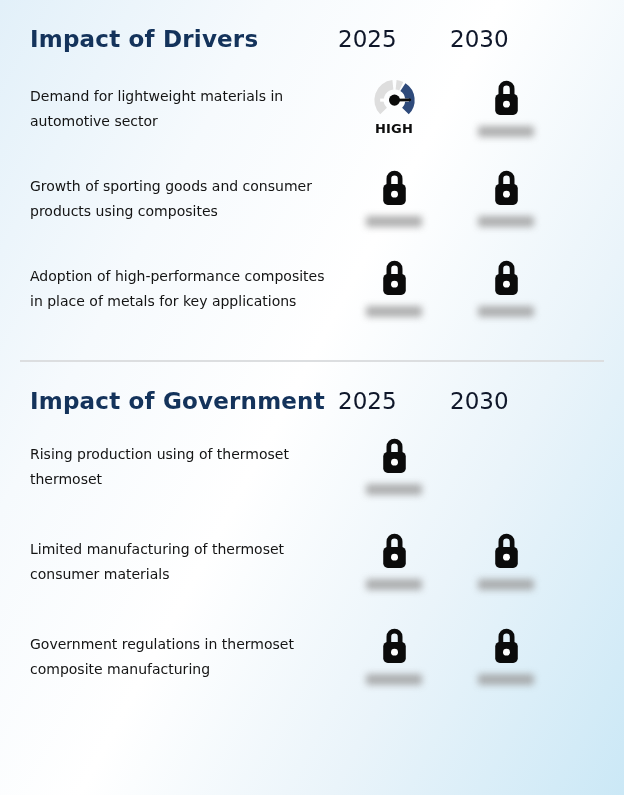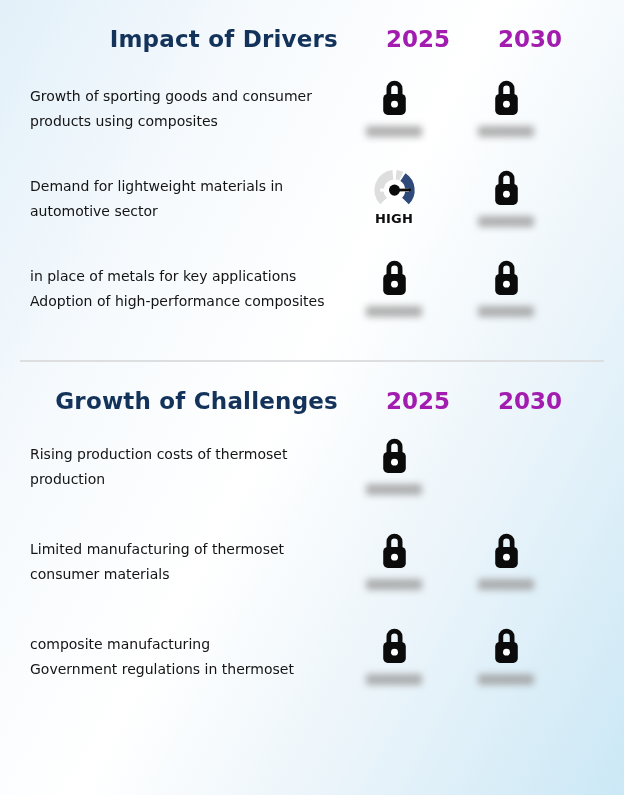--- a/index.html
+++ b/index.html
@@ -9,23 +9,23 @@
     background:linear-gradient(118deg,#e2f0f9 0%,#f6fafd 26%,#ffffff 48%,#eaf4fa 72%,#cbe8f6 100%);
   }
   .page{width:624px;height:795px;position:relative;}
   .header-row{
     display:grid;grid-template-columns:308px 112px 112px;
     padding-left:30px;align-items:baseline;
   }
   .sec1 .header-row{padding-top:26px;}
   .section-title{
     margin:0;font-size:23px;font-weight:bold;color:var(--navy,#14335b);
-    letter-spacing:.2px;white-space:nowrap;text-align:right;
-  }
-  .year{font-size:23px;font-weight:bold;color:#a21caf;text-align:right;}
+    letter-spacing:.2px;white-space:nowrap;
+  }
+  .year{font-size:23px;font-weight:normal;color:#0f172a;text-align:left;}
   .rows{margin-top:24px;}
   .sec2 .rows{margin-top:20px;}
   .row{
     display:grid;grid-template-columns:308px 112px 112px;
     padding-left:30px;align-items:start;height:90px;
   }
   .sec2 .row{height:95px;}
   .desc{padding-top:8px;font-size:14px;line-height:25px;color:#141414;}
   .desc .line{white-space:nowrap;}
   .cell{display:flex;flex-direction:column;align-items:center;padding-top:2px;}
@@ -46,47 +46,20 @@
 
 <div class="page">
 
   <section class="sec1">
     <div class="header-row">
       <h2 class="section-title">Impact of Drivers</h2>
       <div class="year">2025</div>
       <div class="year">2030</div>
     </div>
     <div class="rows">
-  <div class="row">
-    <div class="desc">
-      <div class="line l1">Growth of sporting goods and consumer</div>
-      <div class="line l2">products using composites</div>
-    </div>
-    <div class="cell c1">
-  <div class="locked">
-    <svg class="lock" width="33" height="41" viewBox="0 0 32 40">
-      <path d="M10.5 17 V 10.5 A 5.5 5.5 0 0 1 21.5 10.5 V 17" fill="none" stroke="#0b0b0b" stroke-width="4.6"></path>
-      <rect x="5" y="15.5" width="22" height="20.5" rx="4.5" fill="#0b0b0b"></rect>
-      <circle cx="16" cy="25.5" r="3.4" fill="#ffffff"></circle>
-    </svg>
-    <div class="blurbar"></div>
-  </div>
-</div>
-    <div class="cell c2">
-  <div class="locked">
-    <svg class="lock" width="33" height="41" viewBox="0 0 32 40">
-      <path d="M10.5 17 V 10.5 A 5.5 5.5 0 0 1 21.5 10.5 V 17" fill="none" stroke="#0b0b0b" stroke-width="4.6"></path>
-      <rect x="5" y="15.5" width="22" height="20.5" rx="4.5" fill="#0b0b0b"></rect>
-      <circle cx="16" cy="25.5" r="3.4" fill="#ffffff"></circle>
-    </svg>
-    <div class="blurbar"></div>
-  </div>
-</div>
-  </div>
-
   <div class="row">
     <div class="desc">
       <div class="line l1">Demand for lightweight materials in</div>
       <div class="line l2">automotive sector</div>
     </div>
     <div class="cell c1">
   <div class="gauge-wrap">
     <svg width="53" height="42" viewBox="0 0 48 38">
       <path d="M14.10 29.90 A14 14 0 0 1 22.54 6.08" fill="none" stroke="var(--track,#dedede)" stroke-width="8.5"></path>
       <path d="M25.46 6.08 A14 14 0 0 1 30.14 7.42" fill="none" stroke="var(--track,#dedede)" stroke-width="8.5"></path>
@@ -106,22 +79,49 @@
       <rect x="5" y="15.5" width="22" height="20.5" rx="4.5" fill="#0b0b0b"></rect>
       <circle cx="16" cy="25.5" r="3.4" fill="#ffffff"></circle>
     </svg>
     <div class="blurbar"></div>
   </div>
 </div>
   </div>
 
   <div class="row">
     <div class="desc">
+      <div class="line l1">Growth of sporting goods and consumer</div>
+      <div class="line l2">products using composites</div>
+    </div>
+    <div class="cell c1">
+  <div class="locked">
+    <svg class="lock" width="33" height="41" viewBox="0 0 32 40">
+      <path d="M10.5 17 V 10.5 A 5.5 5.5 0 0 1 21.5 10.5 V 17" fill="none" stroke="#0b0b0b" stroke-width="4.6"></path>
+      <rect x="5" y="15.5" width="22" height="20.5" rx="4.5" fill="#0b0b0b"></rect>
+      <circle cx="16" cy="25.5" r="3.4" fill="#ffffff"></circle>
+    </svg>
+    <div class="blurbar"></div>
+  </div>
+</div>
+    <div class="cell c2">
+  <div class="locked">
+    <svg class="lock" width="33" height="41" viewBox="0 0 32 40">
+      <path d="M10.5 17 V 10.5 A 5.5 5.5 0 0 1 21.5 10.5 V 17" fill="none" stroke="#0b0b0b" stroke-width="4.6"></path>
+      <rect x="5" y="15.5" width="22" height="20.5" rx="4.5" fill="#0b0b0b"></rect>
+      <circle cx="16" cy="25.5" r="3.4" fill="#ffffff"></circle>
+    </svg>
+    <div class="blurbar"></div>
+  </div>
+</div>
+  </div>
+
+  <div class="row">
+    <div class="desc">
+      <div class="line l1">Adoption of high-performance composites</div>
       <div class="line l2">in place of metals for key applications</div>
-      <div class="line l1">Adoption of high-performance composites</div>
     </div>
     <div class="cell c1">
   <div class="locked">
     <svg class="lock" width="33" height="41" viewBox="0 0 32 40">
       <path d="M10.5 17 V 10.5 A 5.5 5.5 0 0 1 21.5 10.5 V 17" fill="none" stroke="#0b0b0b" stroke-width="4.6"></path>
       <rect x="5" y="15.5" width="22" height="20.5" rx="4.5" fill="#0b0b0b"></rect>
       <circle cx="16" cy="25.5" r="3.4" fill="#ffffff"></circle>
     </svg>
     <div class="blurbar"></div>
   </div>
@@ -137,29 +137,29 @@
   </div>
 </div>
   </div>
 </div>
   </section>
 
   <hr class="divider">
 
   <section class="sec2">
     <div class="header-row">
-      <h2 class="section-title">Growth of Challenges</h2>
+      <h2 class="section-title">Impact of Government</h2>
       <div class="year">2025</div>
       <div class="year">2030</div>
     </div>
     <div class="rows">
   <div class="row">
     <div class="desc">
-      <div class="line l1">Rising production costs of thermoset</div>
-      <div class="line l2">production</div>
+      <div class="line l1">Rising production using of thermoset</div>
+      <div class="line l2">thermoset</div>
     </div>
     <div class="cell c1">
   <div class="locked">
     <svg class="lock" width="33" height="41" viewBox="0 0 32 40">
       <path d="M10.5 17 V 10.5 A 5.5 5.5 0 0 1 21.5 10.5 V 17" fill="none" stroke="#0b0b0b" stroke-width="4.6"></path>
       <rect x="5" y="15.5" width="22" height="20.5" rx="4.5" fill="#0b0b0b"></rect>
       <circle cx="16" cy="25.5" r="3.4" fill="#ffffff"></circle>
     </svg>
     <div class="blurbar"></div>
   </div>
@@ -188,22 +188,22 @@
       <rect x="5" y="15.5" width="22" height="20.5" rx="4.5" fill="#0b0b0b"></rect>
       <circle cx="16" cy="25.5" r="3.4" fill="#ffffff"></circle>
     </svg>
     <div class="blurbar"></div>
   </div>
 </div>
   </div>
 
   <div class="row">
     <div class="desc">
+      <div class="line l1">Government regulations in thermoset</div>
       <div class="line l2">composite manufacturing</div>
-      <div class="line l1">Government regulations in thermoset</div>
     </div>
     <div class="cell c1">
   <div class="locked">
     <svg class="lock" width="33" height="41" viewBox="0 0 32 40">
       <path d="M10.5 17 V 10.5 A 5.5 5.5 0 0 1 21.5 10.5 V 17" fill="none" stroke="#0b0b0b" stroke-width="4.6"></path>
       <rect x="5" y="15.5" width="22" height="20.5" rx="4.5" fill="#0b0b0b"></rect>
       <circle cx="16" cy="25.5" r="3.4" fill="#ffffff"></circle>
     </svg>
     <div class="blurbar"></div>
   </div>

